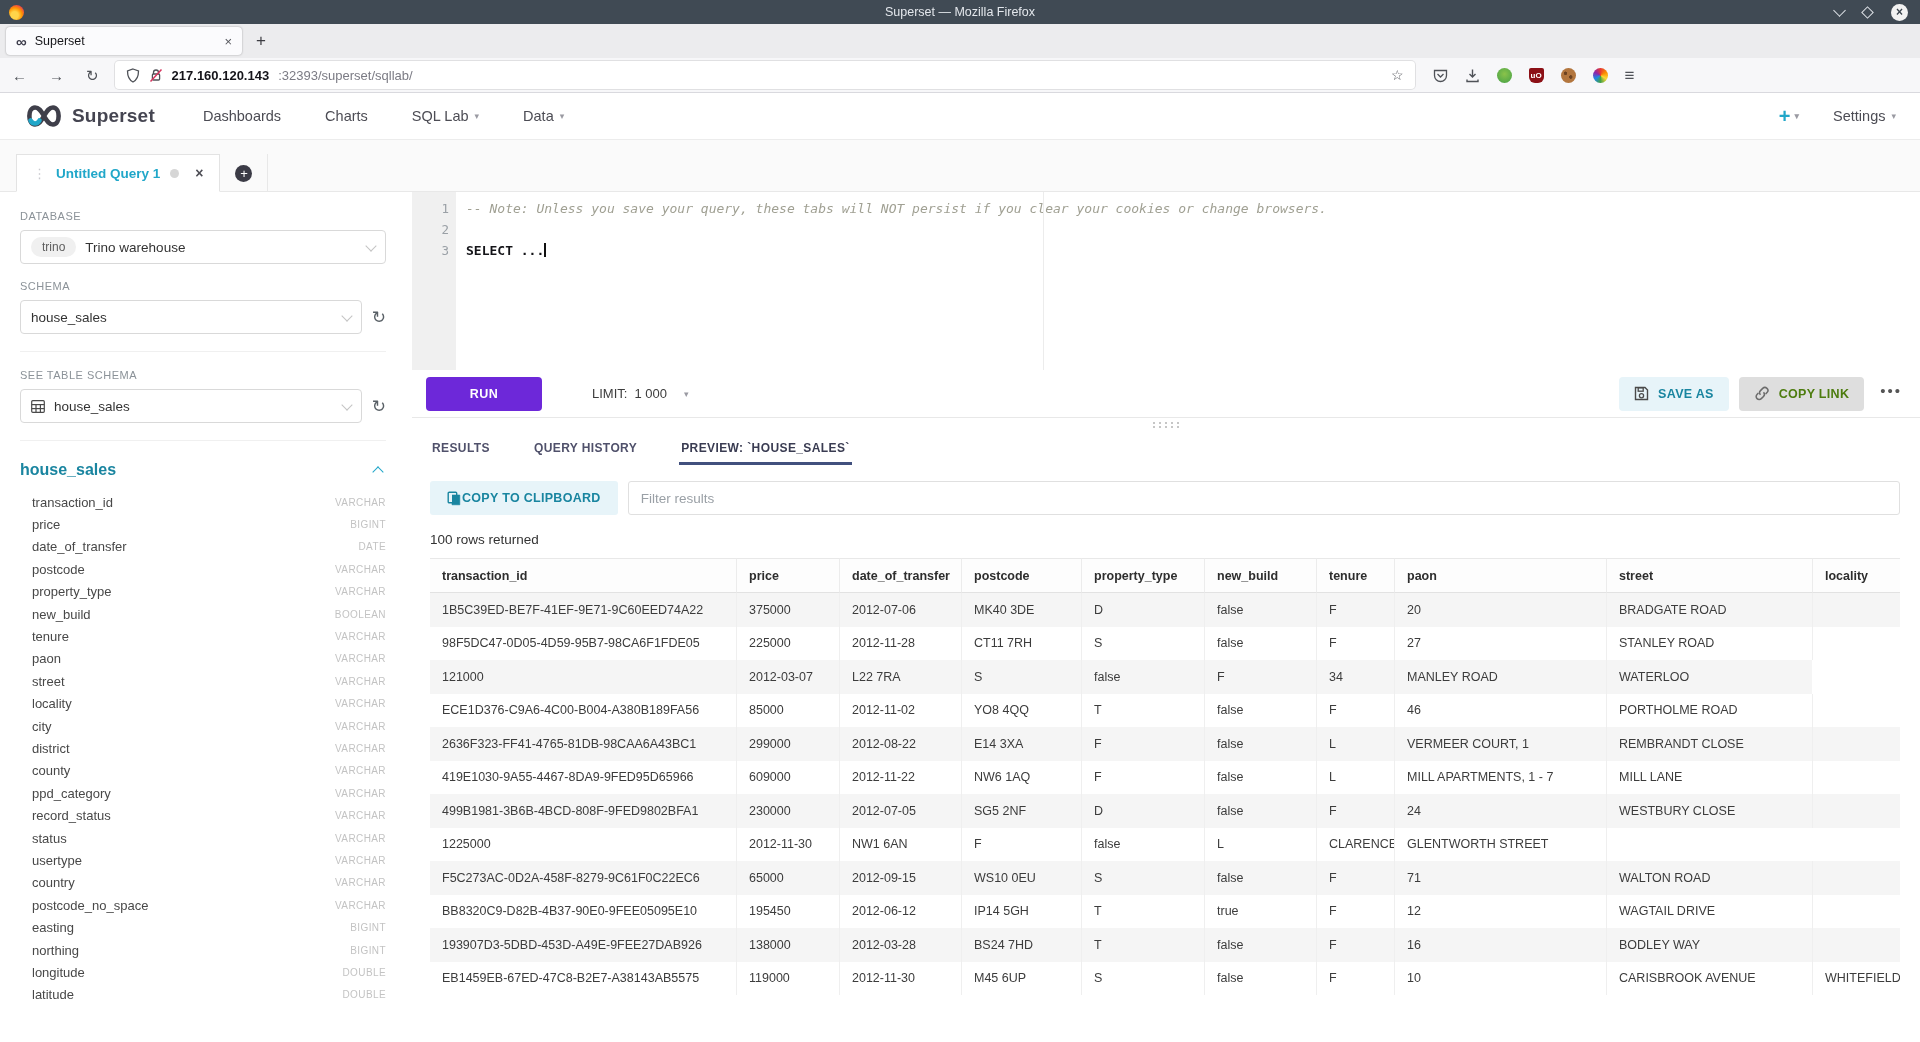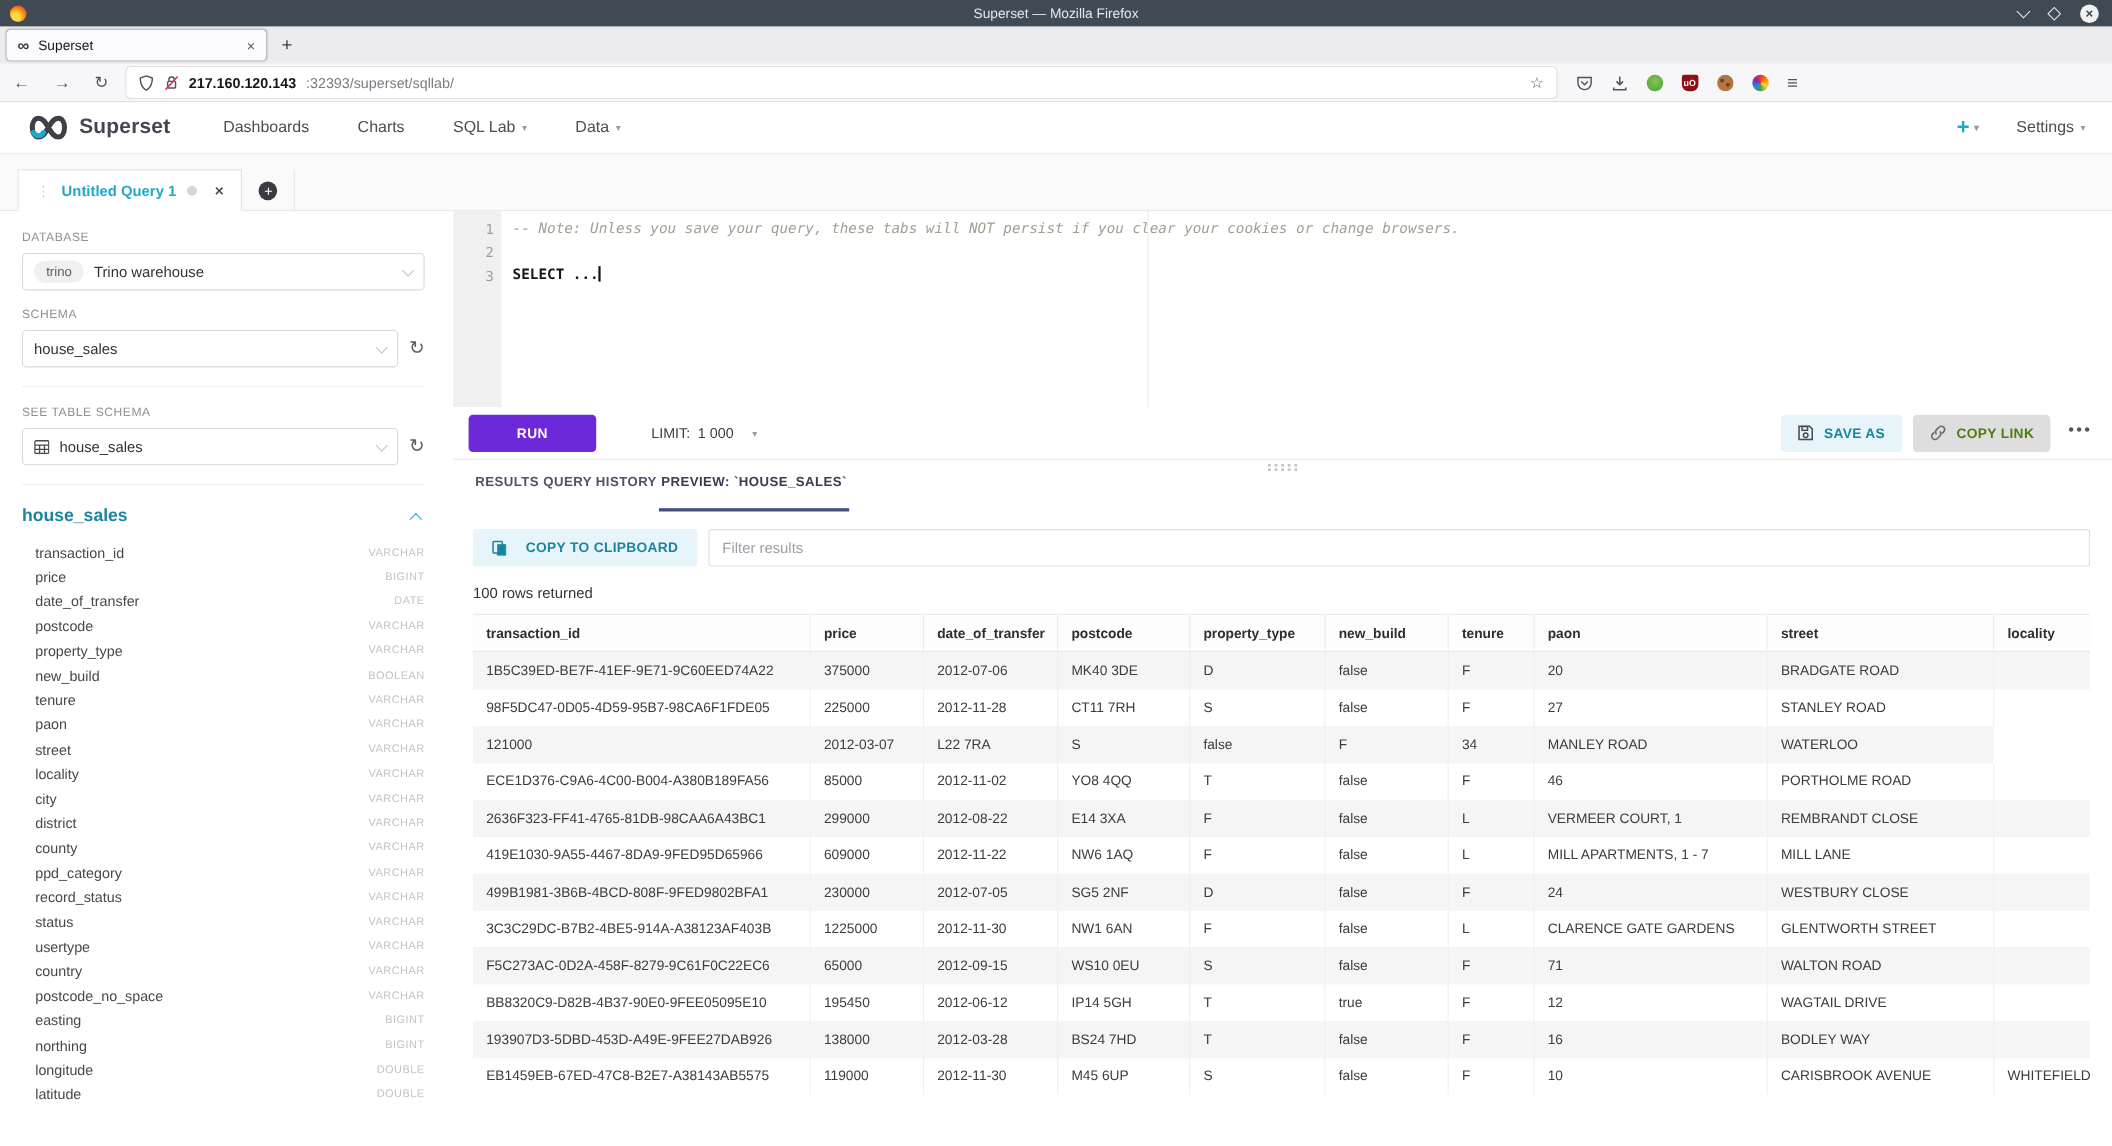--- a/index.html
+++ b/index.html
@@ -118,27 +118,27 @@
     font-size:12.5px; font-weight:bold; letter-spacing:.3px; }
   .saveas { background:#e7f4f9; color:#1985a0; }
   .copylink { background:#dedede; color:#4d7c0f; }
   .more-dots { color:#555; font-size:15px; letter-spacing:2px; margin:0 4px 6px 6px; }
 
   .drag-row { height:13px; display:flex; align-items:center; justify-content:center; }
   .grip { width:30px; height:8px;
     background-image:radial-gradient(circle, #c6c6c6 1.2px, transparent 1.5px); background-size:6px 4px; }
 
   
-  .stabs { display:flex; padding-left:18px; height:34px; }
+  .stabs { display:flex; gap:40px; padding-left:18px; height:34px; align-items:flex-end; }
   .stab { font-size:12px; font-weight:bold; color:#50516b; letter-spacing:.4px; padding:0 2px 10px; }
   .stab.active { color:#3a3c52; border-bottom:3px solid #41507e; padding-bottom:7px; }
 
   .rtoolbar { display:flex; gap:10px; margin:16px 20px 0 18px; }
   .copyclip { height:34px; background:#e7f4f9; color:#1985a0; border-radius:3px; font-size:12.5px;
-    font-weight:bold; letter-spacing:.3px; display:flex; align-items:center; gap:17px; padding:0 17px; }
+    font-weight:bold; letter-spacing:.3px; display:flex; align-items:center; gap:1px; padding:0 17px; }
   .filter-input { flex:1; height:34px; border:1px solid #e0e0e0; border-radius:3px; padding:0 12px;
     font-size:13.5px; color:#333; font-family:"Liberation Sans", sans-serif; outline:none; }
   .filter-input::placeholder { color:#9aa0a6; }
   .rows-returned { margin:17px 18px 11px; font-size:13.5px; color:#333; }
 
   .rtable { margin:0 20px 0 18px; }
   .rgrid { display:grid; grid-template-columns:306px 103px 122px 120px 123px 112px 78px 212px 206px minmax(80px,1fr); }
   .rh { height:35px; display:flex; align-items:center; padding:0 12px; font-size:12.5px; font-weight:bold;
     color:#2e2e2e; background:#fdfdfd; border-top:1px solid #e8e8e8; border-bottom:1px solid #e2e2e2;
     border-left:1px solid #ececec; white-space:nowrap; overflow:hidden; }
@@ -564,21 +564,20 @@
             <div class="rc">2012-07-05</div>
             <div class="rc">SG5 2NF</div>
             <div class="rc">D</div>
             <div class="rc">false</div>
             <div class="rc">F</div>
             <div class="rc">24</div>
             <div class="rc">WESTBURY CLOSE</div>
             <div class="rc"></div>
           </div>
           <div class="rgrid rrow">
-            <div class="rc">3C3C29DC-B7B2-4BE5-914A-A38123AF403B</div>
             <div class="rc">1225000</div>
             <div class="rc">2012-11-30</div>
             <div class="rc">NW1 6AN</div>
             <div class="rc">F</div>
             <div class="rc">false</div>
             <div class="rc">L</div>
             <div class="rc">CLARENCE GATE GARDENS</div>
             <div class="rc">GLENTWORTH STREET</div>
             <div class="rc"></div>
           </div>

